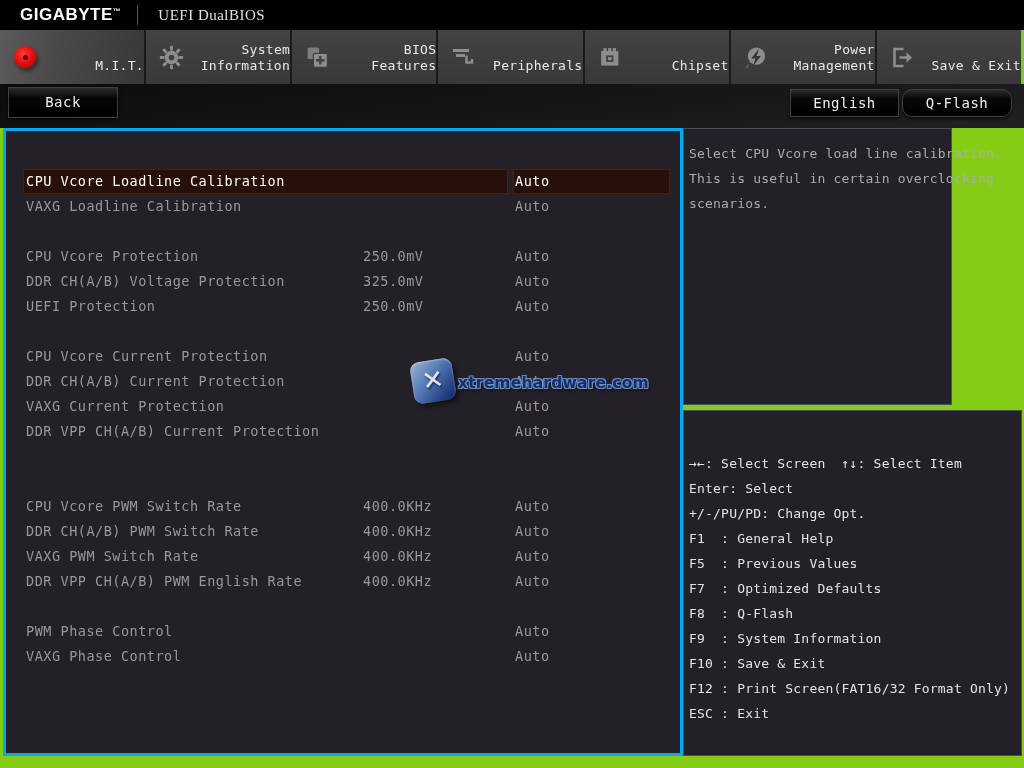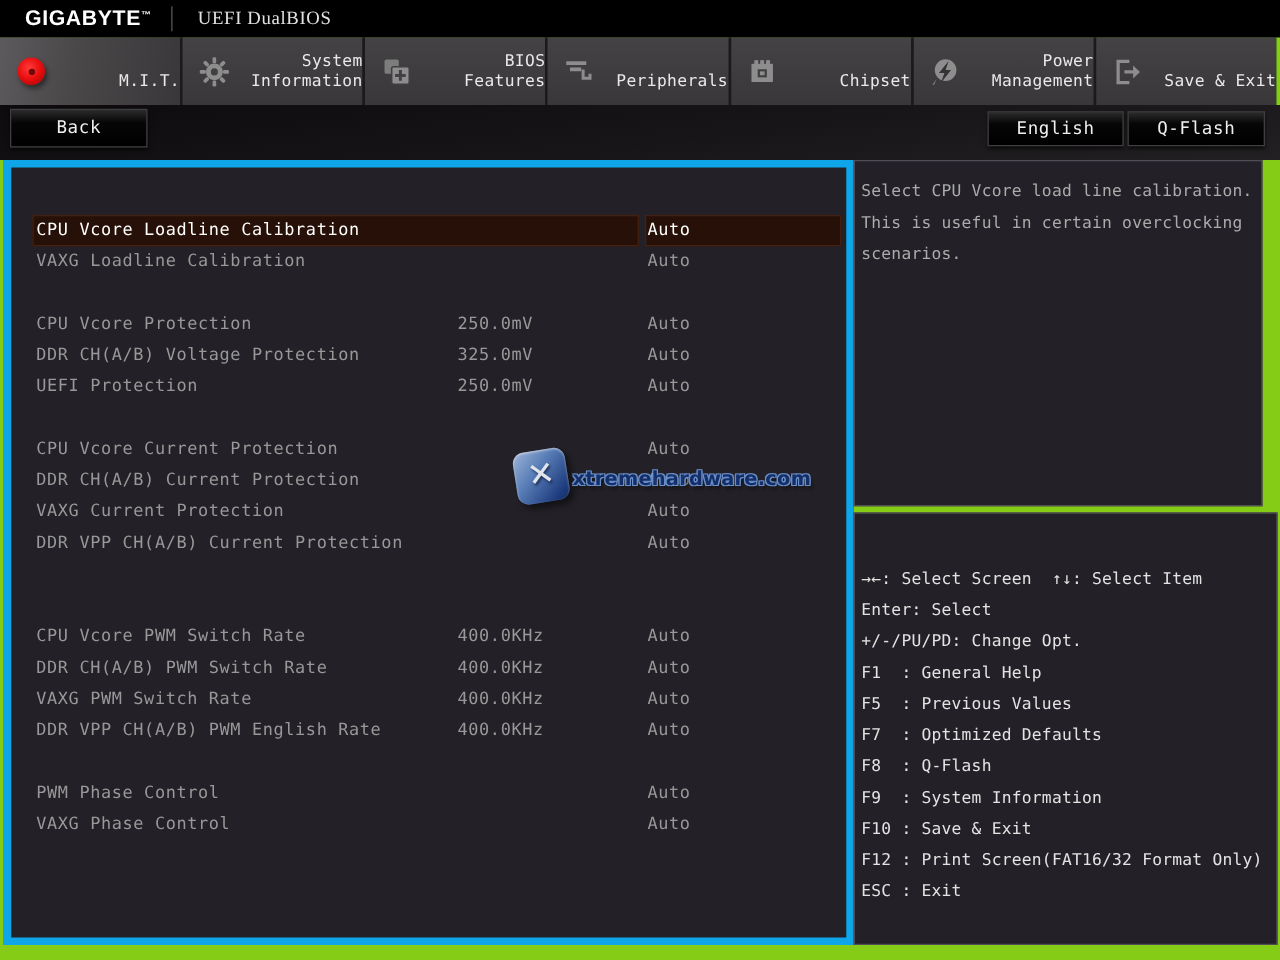--- a/index.html
+++ b/index.html
@@ -35,38 +35,38 @@
 
   
   .subbar { position:absolute; left:0; top:84px; width:1024px; height:44px;
             background:linear-gradient(172deg,#0d0b0d 0%,#171517 55%,#222022 100%); }
   .btn { position:absolute; background:linear-gradient(180deg,#2b2b2b,#060606 35%,#000 100%);
          border:1px solid #3f3f3f; color:#efefef; font-family:"DejaVu Sans Mono",monospace;
          font-size:14px; text-align:center; cursor:pointer; letter-spacing:.5px;
          box-shadow:0 2px 3px rgba(0,0,0,.6); }
   .btn-back { left:8px; top:3px; width:110px; height:31px; line-height:29px; }
   .btn-lang { left:790px; top:5px; width:109px; height:28px; line-height:26px; }
-  .btn-qflash { left:902px; top:5px; width:110px; height:28px; line-height:26px; }
+  .btn-qflash { left:902px; top:5px; width:110px; height:28px; line-height:26px;border-radius:10px; }
 
   
   .list-panel { position:absolute; left:3px; top:128px; width:680px; height:628px;
-                background:#232127; border:6px solid #0ea5e9; padding-top:38px; }
+                background:#232127; border:3px solid #0ea5e9; padding-top:38px; }
   .row { position:relative; height:25px; font-size:13.5px; letter-spacing:.5px; color:#989898; }
   .row > span { position:absolute; top:0; line-height:25px; z-index:1; white-space:pre; }
   .r-label { left:20px; }
   .r-mid   { left:357px; }
   .r-opt   { left:509px; }
   .row.selected { color:#fff; }
   .row.selected::before { content:""; position:absolute; left:17px; top:0; width:483px; height:23px;
                           background:#271008; border:1px solid #46200f; z-index:0; }
   .row.selected::after  { content:""; position:absolute; left:507px; top:0; width:155px; height:23px;
                           background:#271008; border:1px solid #46200f; z-index:0; }
 
   
-  .help-panel { position:absolute; left:683px; top:128px; width:327px; height:277px;
+  .help-panel { position:absolute; left:683px; top:128px; width:269px; height:277px;
                 background:#232127; border:1px solid #504d56; padding:12px 4px 0 5px;
                 color:#ababab; font-size:13px; letter-spacing:.2px; }
   .help-panel .hline { line-height:25px; white-space:pre; }
   .legend-panel { position:absolute; left:683px; top:410px; width:339px; height:346px;
                   background:#232127; border:1px solid #504d56; padding:40px 2px 0 5px;
                   color:#e3e3e3; font-size:13px; letter-spacing:.2px; }
   .legend-panel .lline { line-height:25px; white-space:pre; }
 
   
   .watermark { position:absolute; left:408px; top:356px; width:200px; height:56px; z-index:5;

